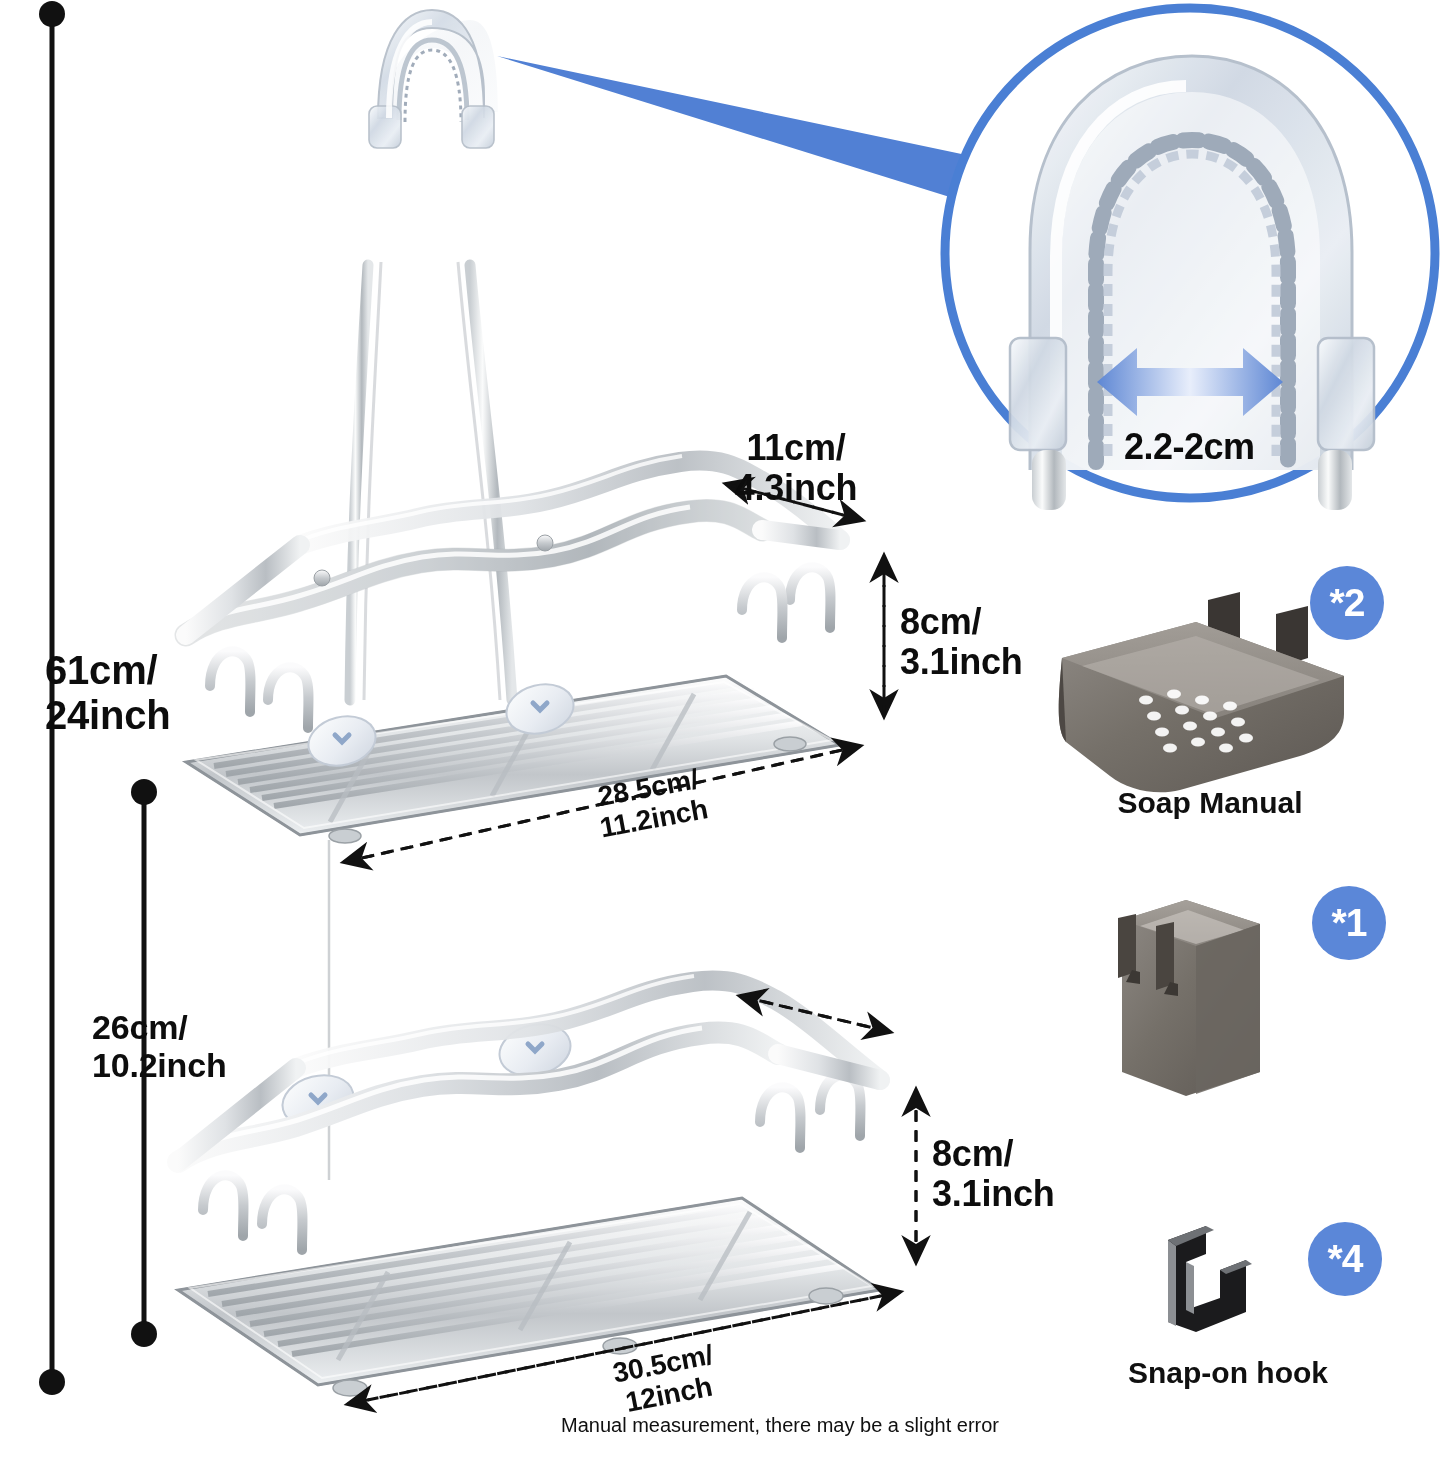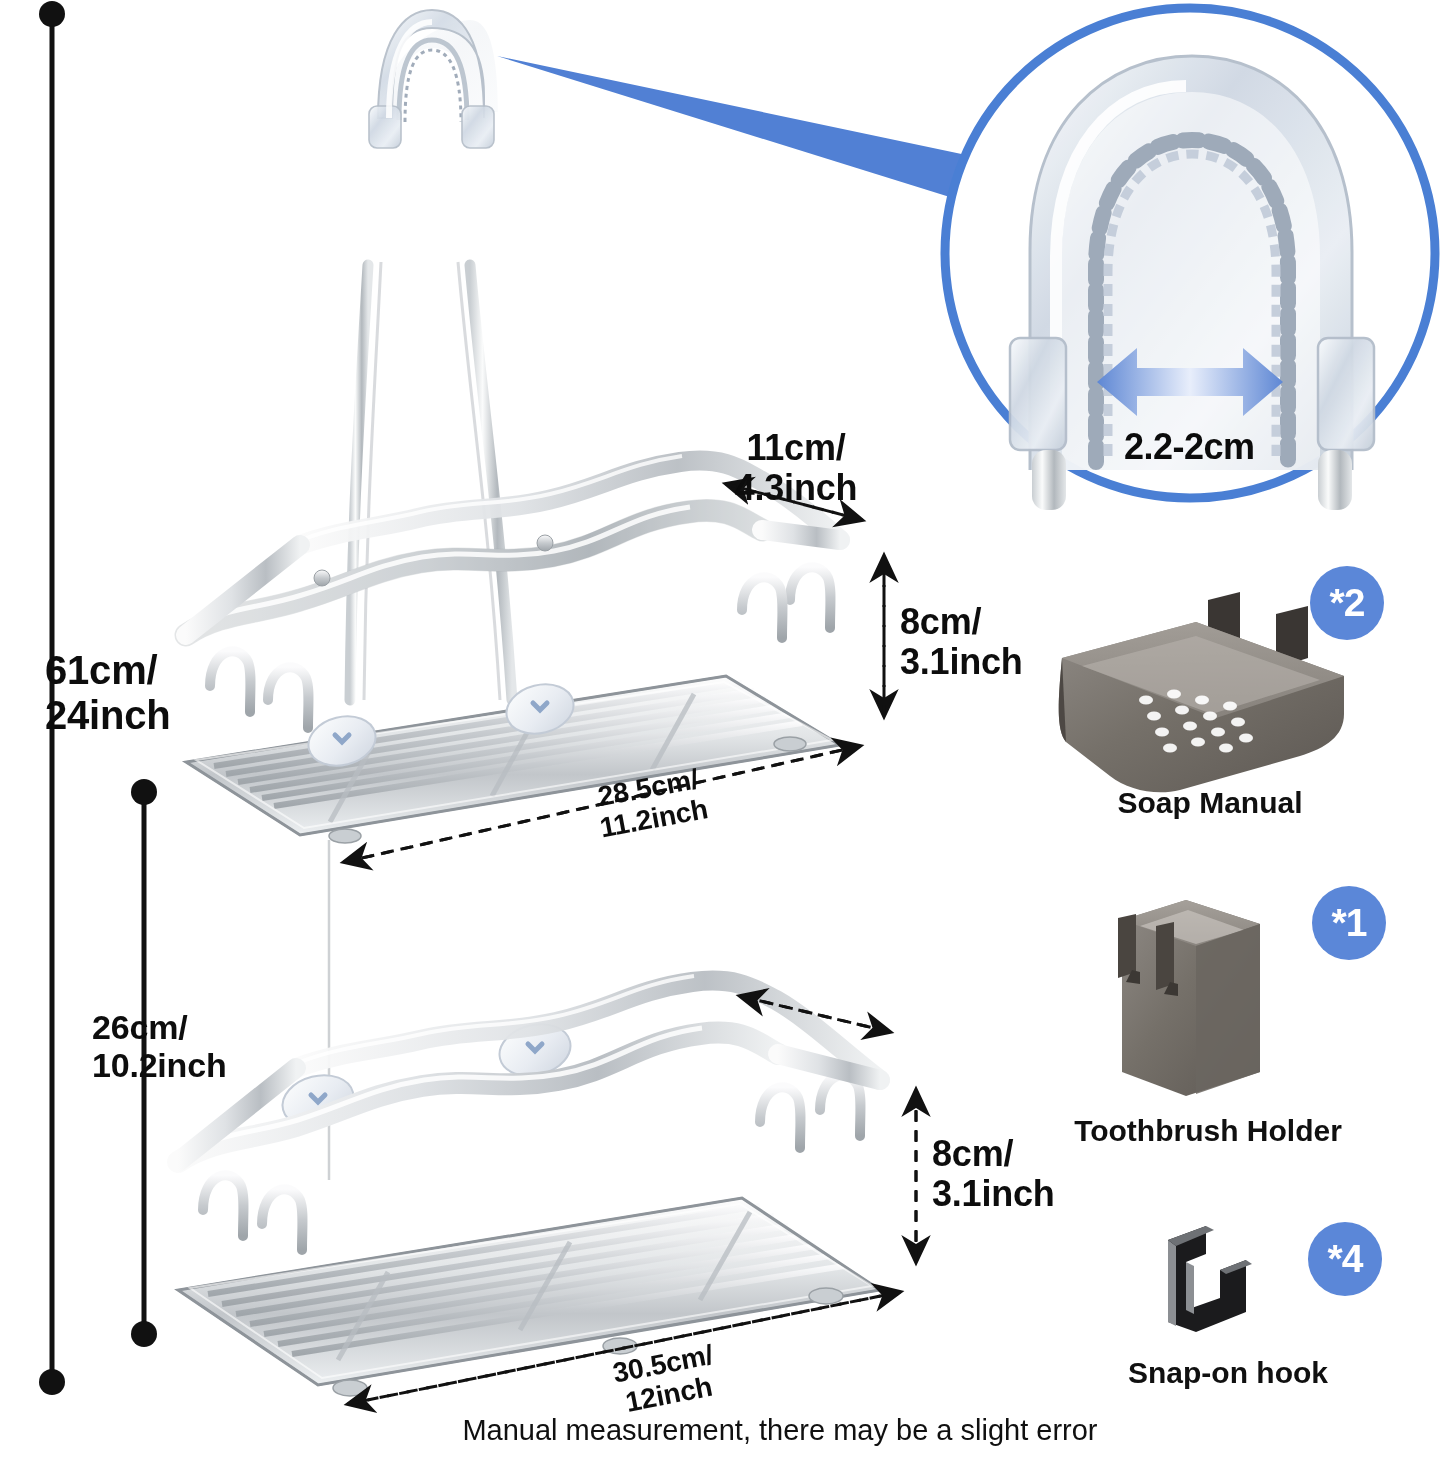--- a/index.html
+++ b/index.html
@@ -25,21 +25,21 @@
   .badge{
     position:absolute;width:74px;height:74px;border-radius:50%;
     background:#5b87d8;color:#fff;font-size:39px;font-weight:700;
     display:flex;align-items:center;justify-content:center;letter-spacing:-1px;
   }
   .callout-dim{
     position:absolute;font-size:36px;font-weight:700;color:#0b0b0b;
     letter-spacing:-0.5px;
   }
   .footer{
-    position:absolute;font-size:29px;font-weight:400;color:#101010;
+    position:absolute;font-size:20px;font-weight:400;color:#101010;
     text-align:center;width:900px;
   }
 </style>
 </head>
 <body>
 
 <div class="stage">
 
   <svg class="layer" viewBox="0 0 1445 1465">
     <defs>
@@ -386,20 +386,19 @@
 
   <div class="dimlabel dim-rot" style="left:566px;top:1348px;width:200px;transform:rotate(-11deg);">30.5cm/
 12inch</div>
 
   <div class="callout-dim" style="left:1124px;top:426px;">2.2-2cm</div>
 
   <div class="badge" style="left:1310px;top:566px;">*2</div>
   <div class="acc-label" style="left:1010px;top:786px;">Soap Manual</div>
 
   <div class="badge" style="left:1312px;top:886px;">*1</div>
-  <div class="acc-label" style="left:1008px;top:1114px;">Toothbrush Holder</div>
 
   <div class="badge" style="left:1308px;top:1222px;">*4</div>
   <div class="acc-label" style="left:1028px;top:1356px;">Snap-on hook</div>
 
   <div class="footer" style="left:330px;top:1414px;">Manual measurement, there may be a slight error</div>
 
 </div>
 
 </body></html>

